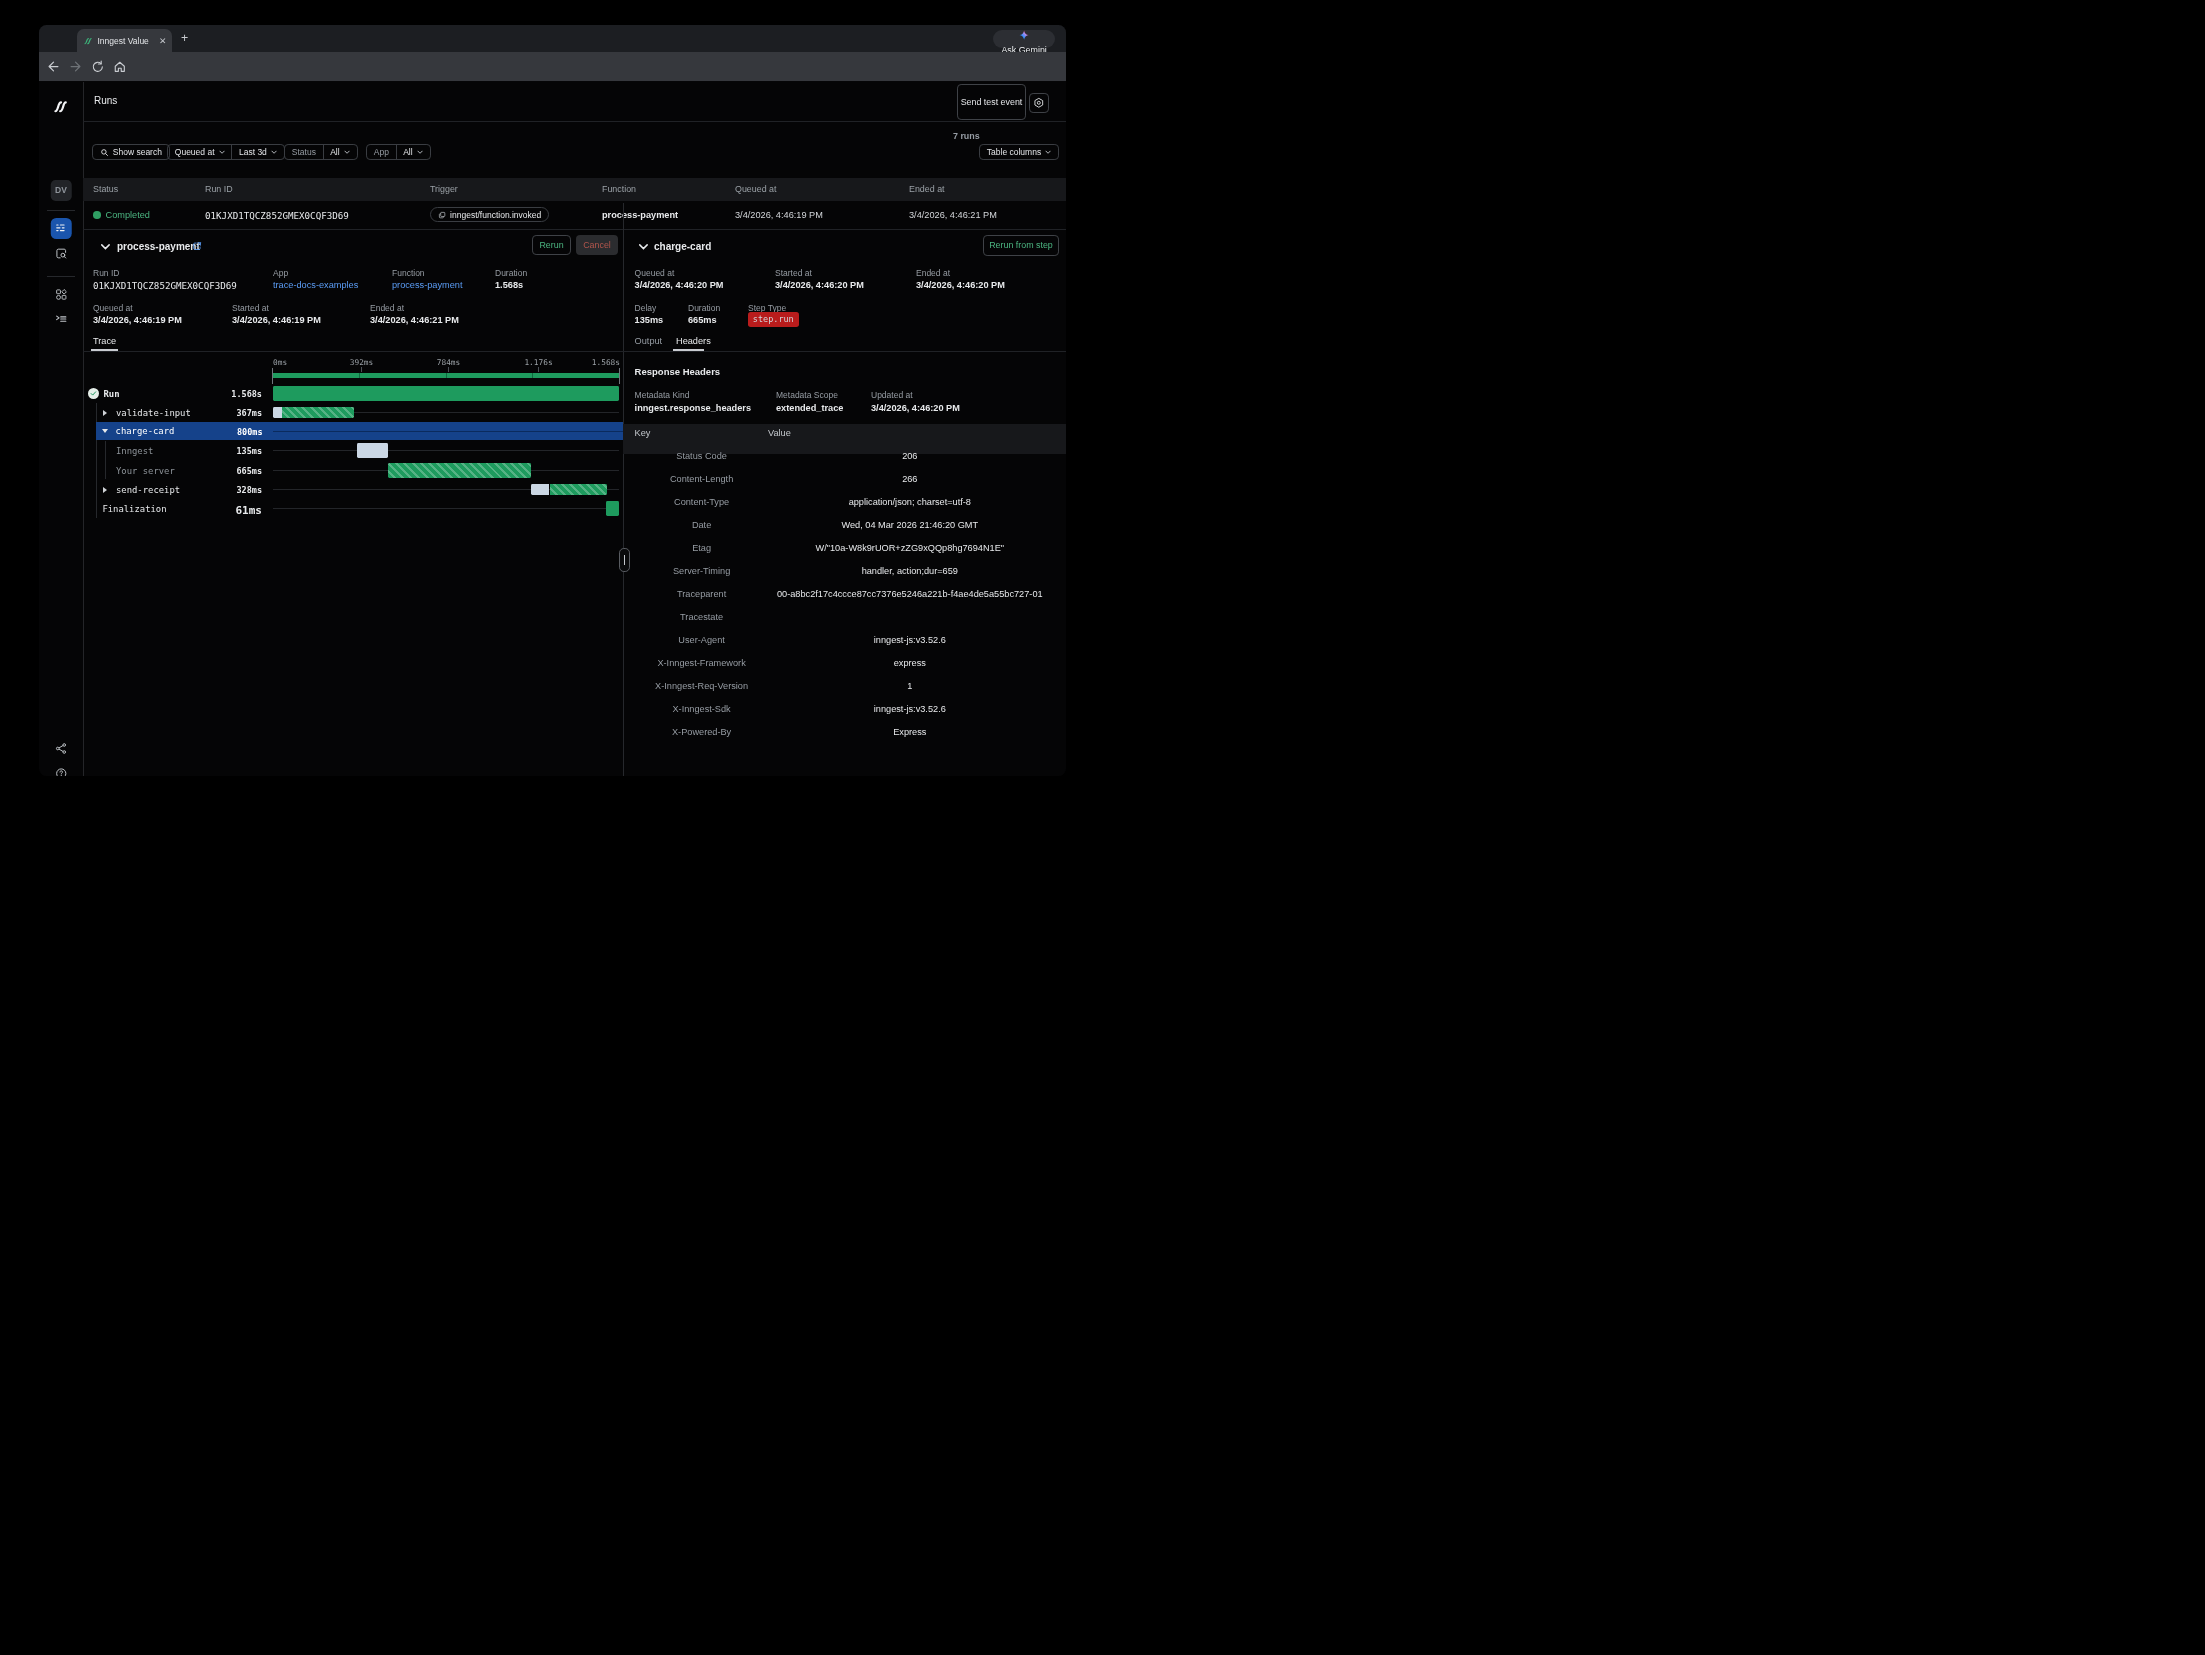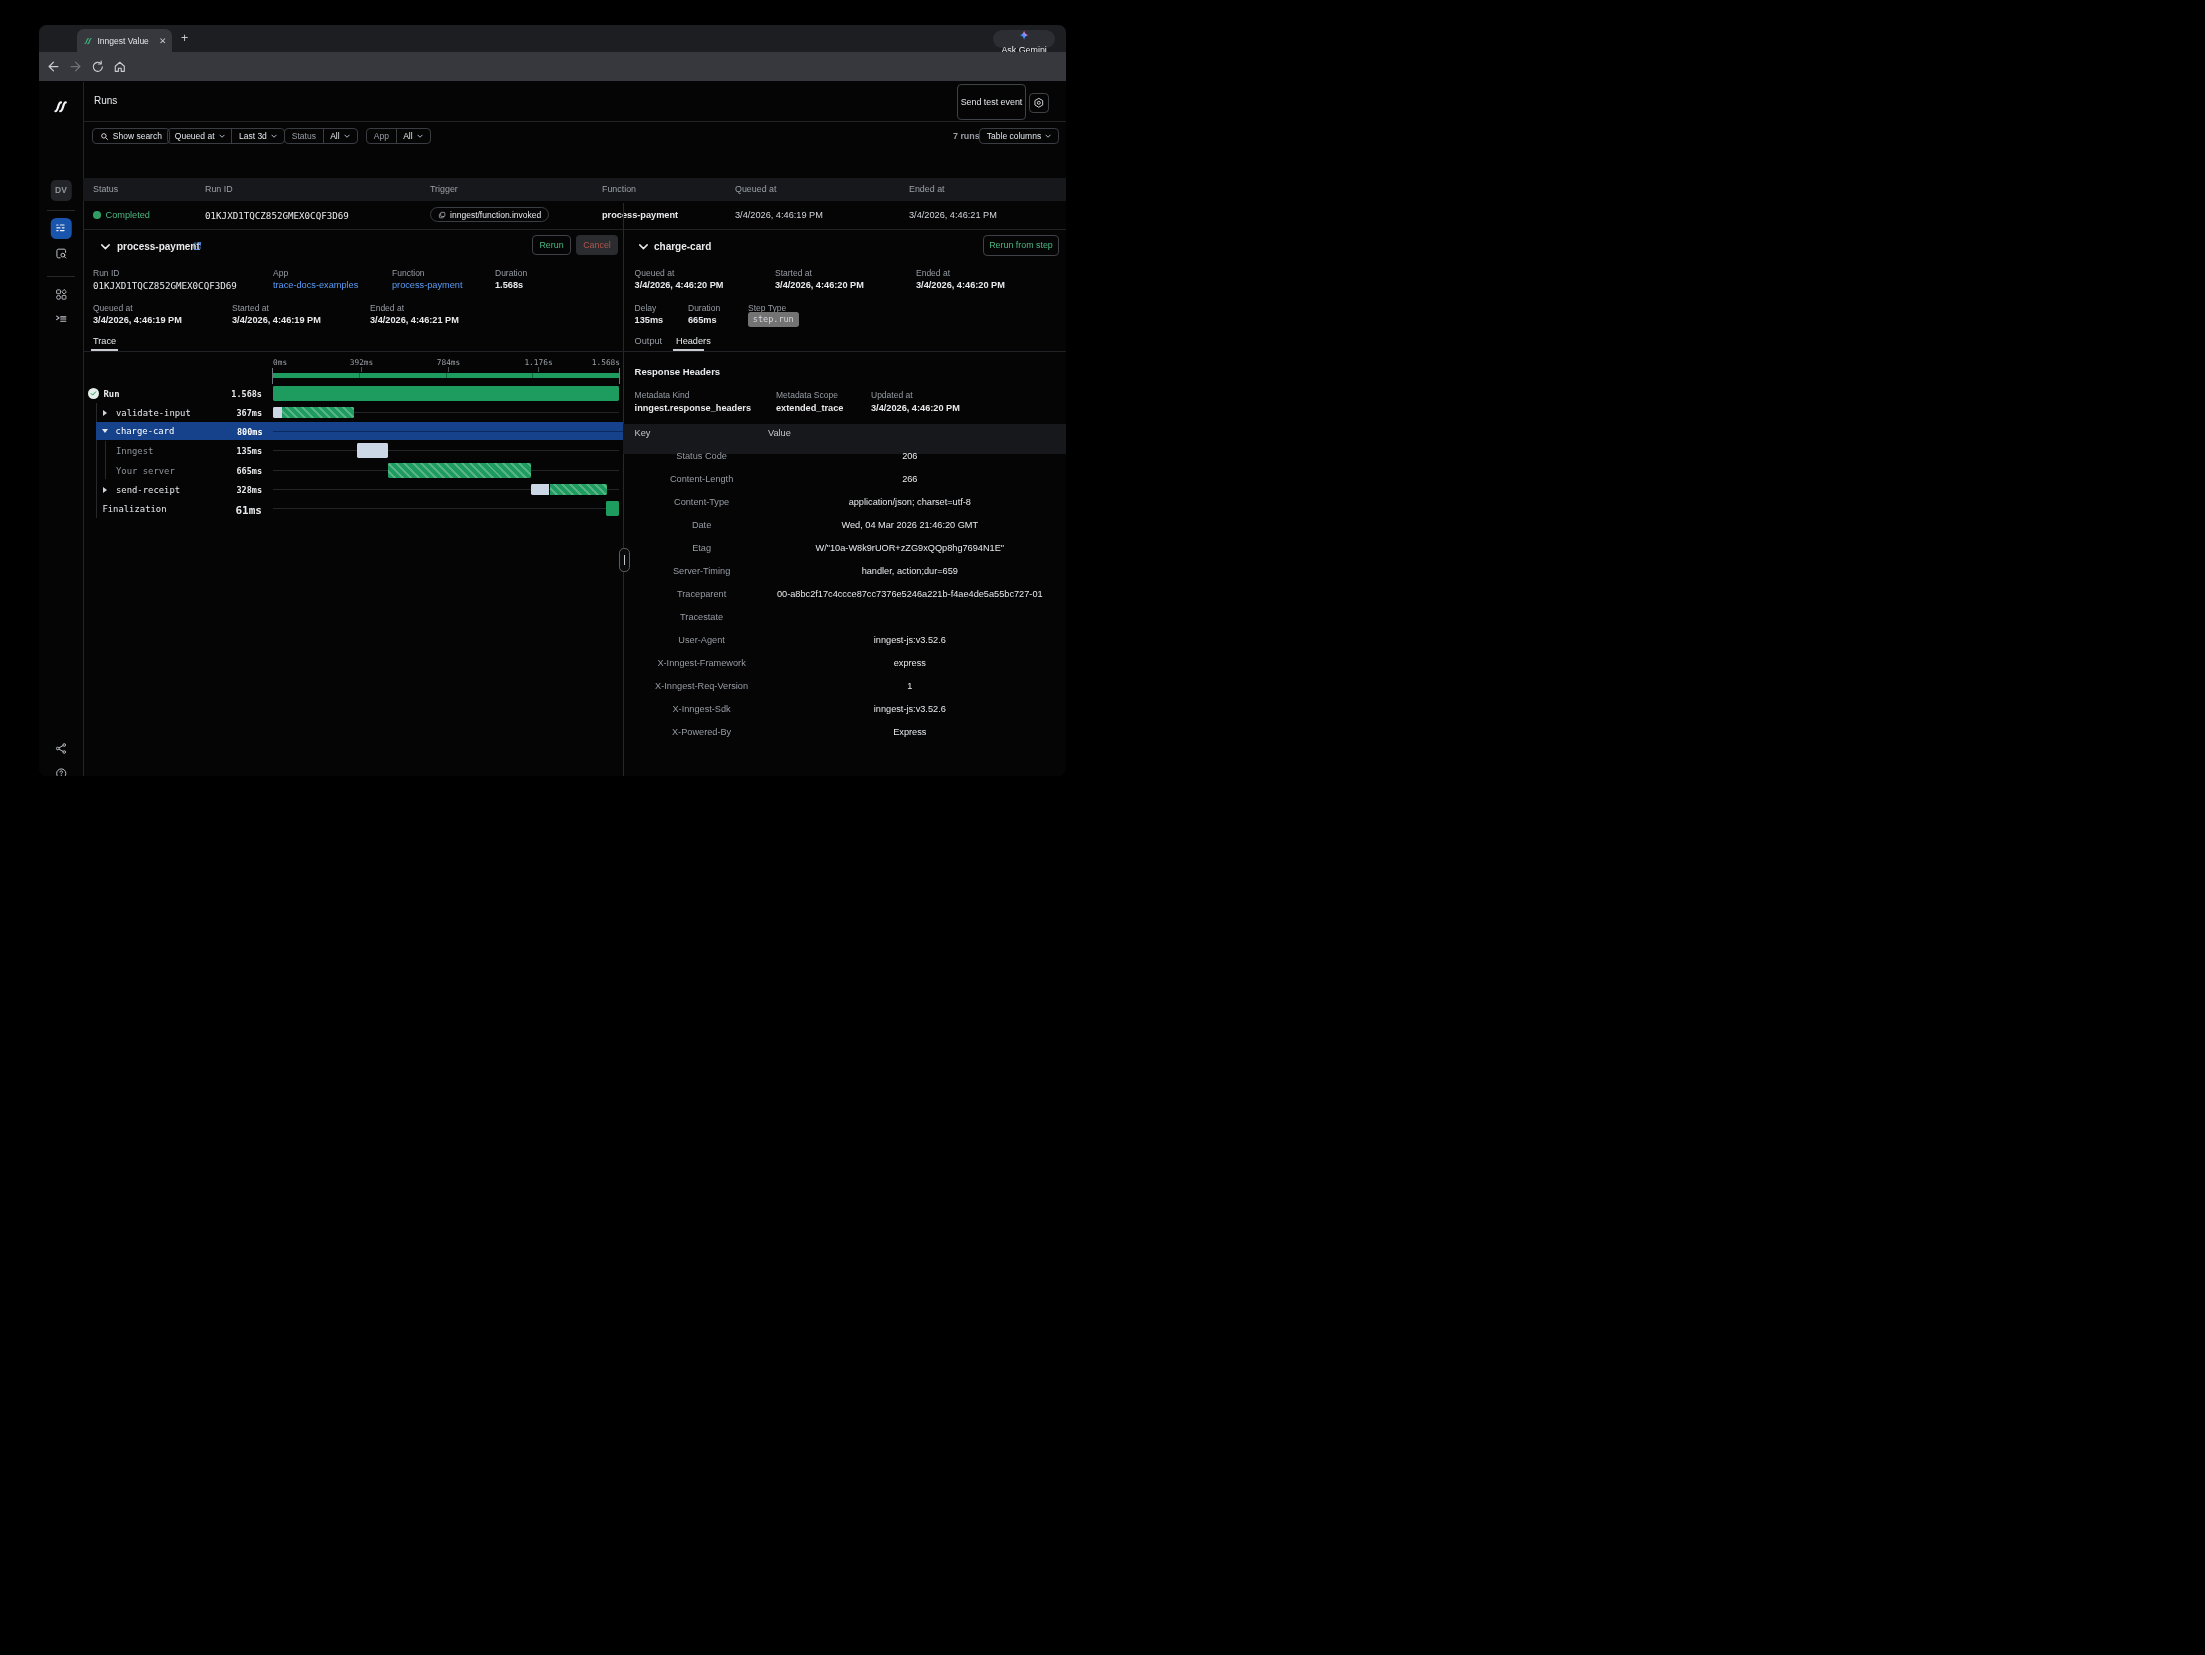--- a/index.html
+++ b/index.html
@@ -26,21 +26,21 @@
   .sidebar{position:absolute;left:0;top:0;width:44px;bottom:0;border-right:0.7px solid #242528;}
   .sideic{position:absolute;left:50%;transform:translateX(-50%);width:20.5px;height:20.5px;display:flex;
     align-items:center;justify-content:center;border-radius:5.5px;}
   .lbl{color:#979da4;font-size:8.5px;line-height:1;white-space:nowrap;}
   .val{color:#e8eaec;font-size:9.2px;font-weight:600;line-height:1;white-space:nowrap;}
   .mono{font-family:"DejaVu Sans Mono", monospace;font-weight:400;}
   .link{color:#5b9df6;font-weight:400;}
   .btn{display:flex;align-items:center;justify-content:center;border:0.7px solid #3f4247;border-radius:4.1px;
     color:#e4e6e9;font-size:8.9px;box-sizing:border-box;background:transparent;white-space:nowrap;}
   .pill{display:flex;align-items:center;border:0.7px solid #3a3d42;border-radius:4.1px;height:16.4px;
-    font-size:8.5px;color:#e4e6e9;box-sizing:border-box;}
+    font-size:8.5px;color:#e4e6e9;box-sizing:border-box;margin-top:16px;}
   .pillseg{display:flex;align-items:center;gap:4.1px;padding:0 6.8px;height:100%;}
   .pilldiv{width:0.7px;height:100%;background:#3a3d42;}
   .chev{display:inline-block;}
   .thead{position:absolute;left:44px;right:0;top:96px;height:23px;background:#17181b;}
   .thcell{position:absolute;top:6.8px;color:#9aa0a6;font-size:8.9px;line-height:1;}
   .trow{position:absolute;left:44px;right:0;top:119px;height:28px;border-bottom:0.7px solid #202226;cursor:pointer;}
   .tri-r{width:0;height:0;border-top:3.1px solid transparent;border-bottom:3.1px solid transparent;border-left:4.1px solid #cfd2d6;}
   .tri-d{width:0;height:0;border-left:3.1px solid transparent;border-right:3.1px solid transparent;border-top:4.1px solid #e8eaec;}
   .track{position:absolute;left:190px;width:346px;height:0.7px;background:#232529;}
   .hatch{background:repeating-linear-gradient(45deg,#1e9b5e 0 3.8px,#55b385 3.8px 5.8px);border-radius:1.4px;}
@@ -453,21 +453,21 @@
       <div class="abs lbl" style="left:152px;top:40px;">Started at</div>
       <div class="abs val" style="left:152px;top:52px;">3/4/2026, 4:46:20 PM</div>
       <div class="abs lbl" style="left:293px;top:40px;">Ended at</div>
       <div class="abs val" style="left:293px;top:52px;">3/4/2026, 4:46:20 PM</div>
 
       <div class="abs lbl" style="left:11.6px;top:75px;">Delay</div>
       <div class="abs val" style="left:11.6px;top:87px;">135ms</div>
       <div class="abs lbl" style="left:65px;top:75px;">Duration</div>
       <div class="abs val" style="left:65px;top:87px;">665ms</div>
       <div class="abs lbl" style="left:125px;top:75px;">Step Type</div>
-      <div class="abs mono" style="left:125px;top:83px;background:#737373;border-radius:2.7px;padding:3.4px 4.8px;color:#d2d5d9;font-size:8.5px;line-height:1;">step.run</div>
+      <div class="abs mono" style="left:125px;top:83px;background:#b91c1c;border-radius:2.7px;padding:3.4px 4.8px;color:#d2d5d9;font-size:8.5px;line-height:1;">step.run</div>
 
       <div class="abs tabtxt" style="left:11.6px;top:108px;color:#979da4;">Output</div>
       <div class="abs tabtxt" style="left:53px;top:108px;color:#e8eaec;">Headers</div>
       <div class="abs" style="left:50px;top:120px;width:31px;height:1.7px;background:#c9ccd1;"></div>
       <div class="abs" style="left:0;right:0;top:122px;height:0.7px;background:#202226;"></div>
 
       <div class="abs" style="left:11.6px;top:138px;color:#e8eaec;font-size:9.5px;font-weight:600;line-height:1;">Response Headers</div>
 
       <div class="abs lbl" style="left:11.6px;top:162px;">Metadata Kind</div>
       <div class="abs val" style="left:11.6px;top:175px;">inngest.response_headers</div>

